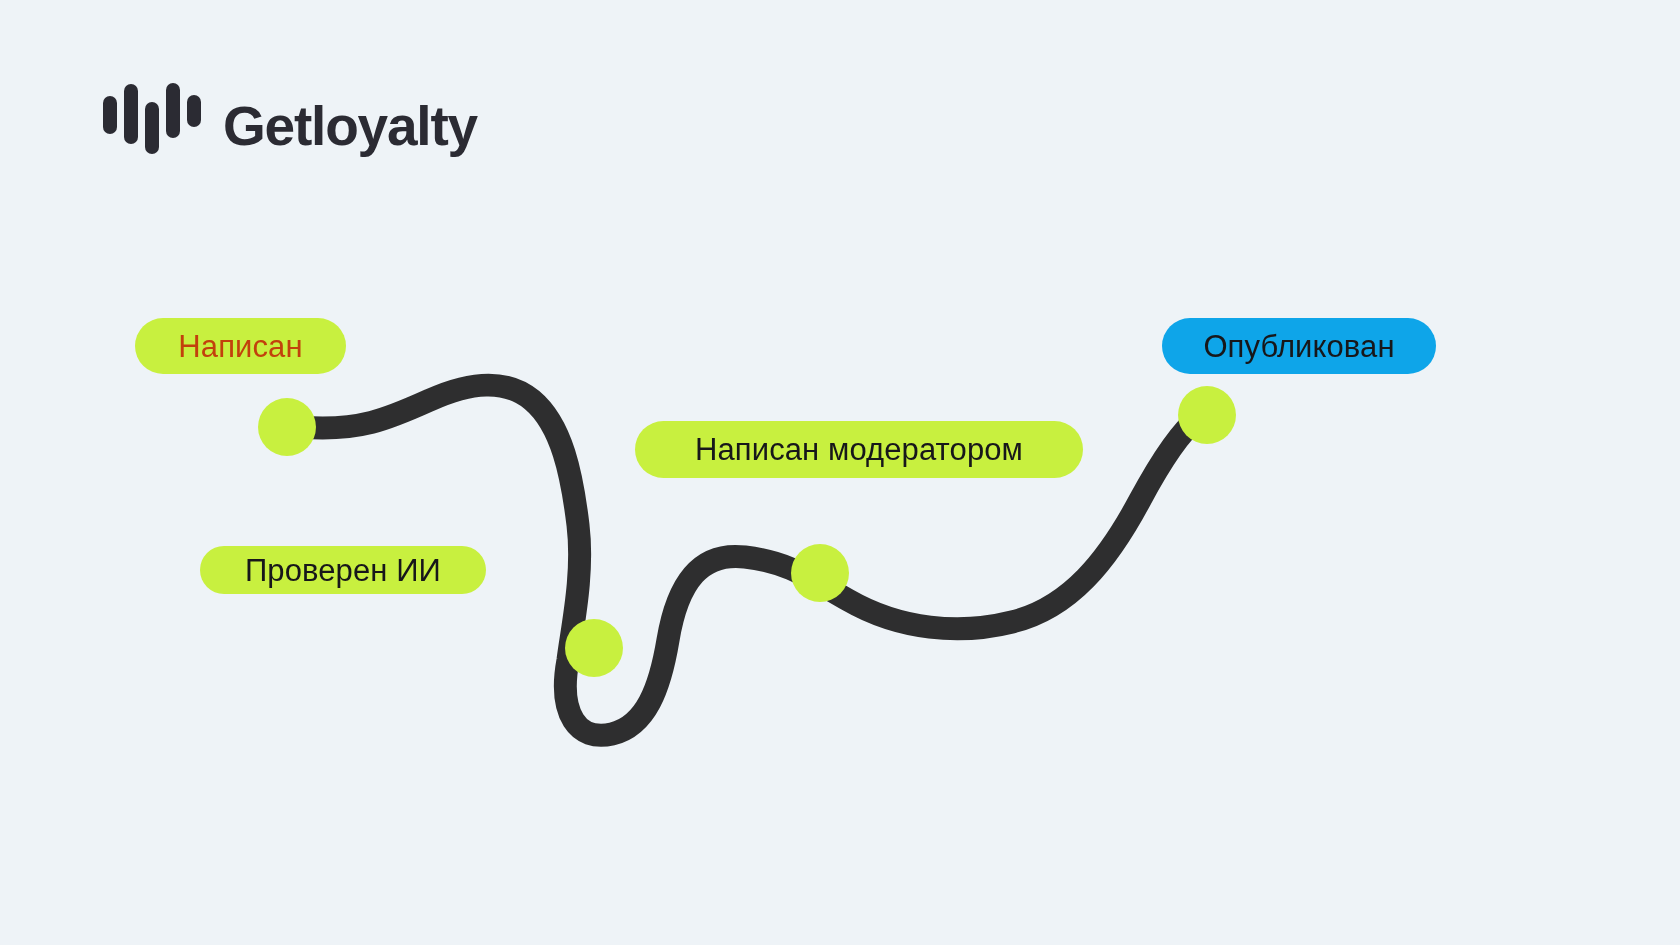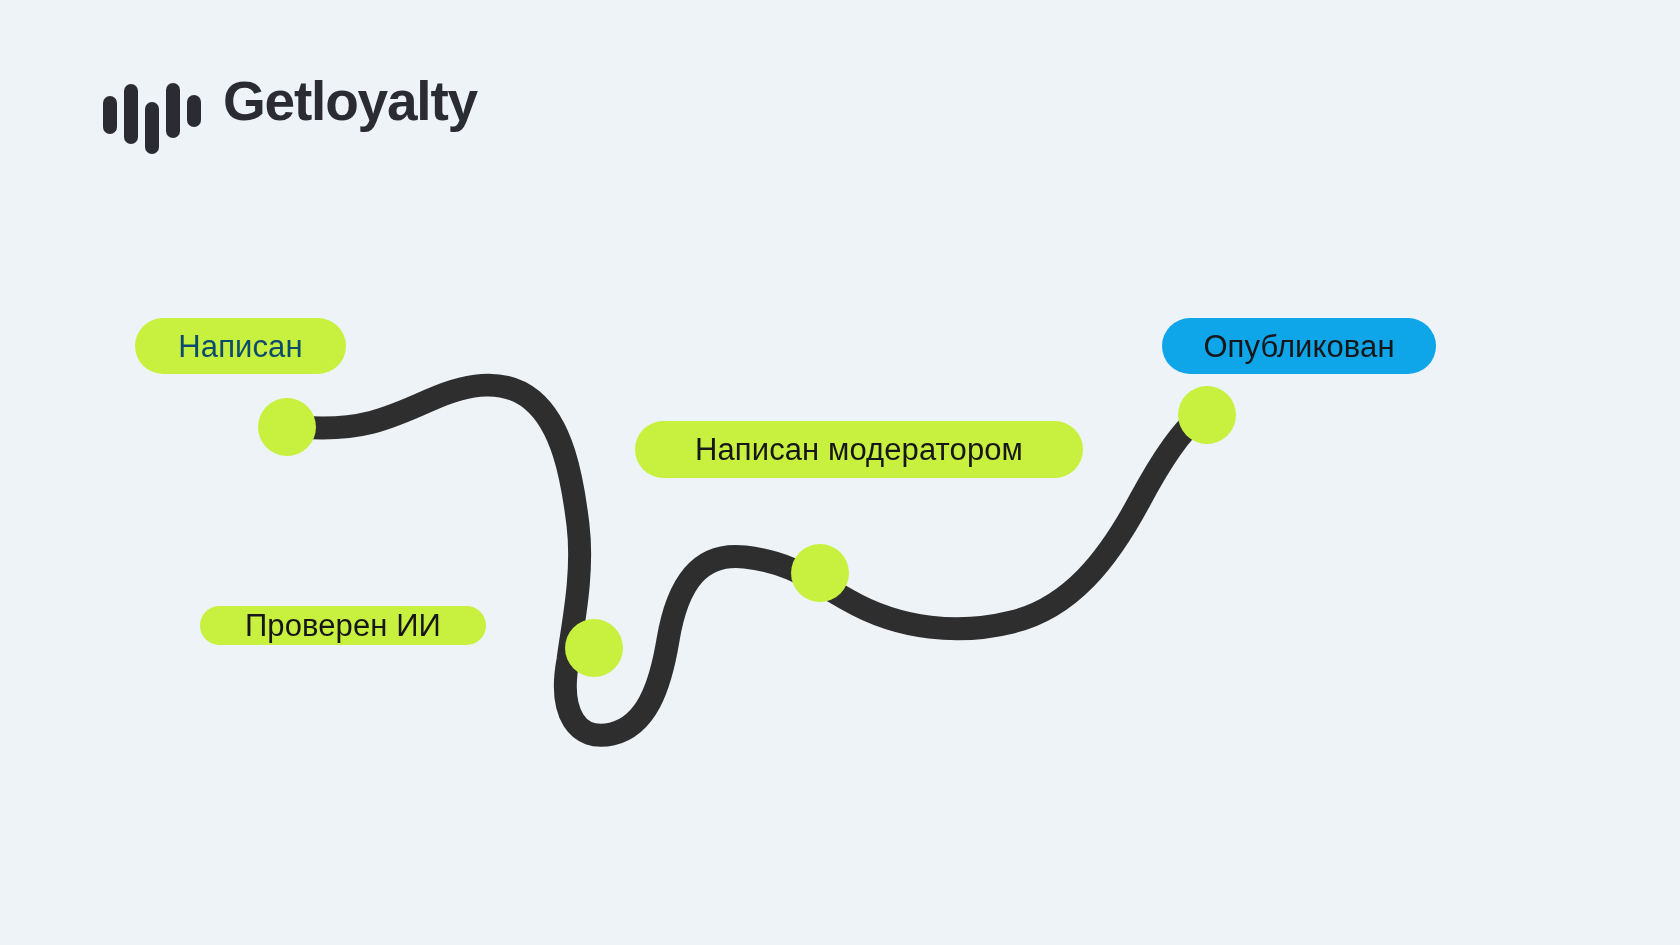--- a/index.html
+++ b/index.html
@@ -21,21 +21,21 @@
     height: 945px;
     background: #eef3f7;
   }
 
   
   .brand {
     position: absolute;
     left: 103px;
     top: 74px;
     display: flex;
-    align-items: flex-start;
+    align-items: flex-end;
     gap: 22px;
     height: 80px;
   }
   .logo-mark {
     display: block;
   }
   .brand-name {
     font-size: 55px;
     font-weight: 700;
     letter-spacing: -1.2px;
@@ -74,21 +74,21 @@
     border-radius: 999px;
     color: #17171a;
     font-size: 31px;
     font-weight: 400;
     letter-spacing: 0.1px;
     line-height: 1;
     white-space: nowrap;
     box-sizing: border-box;
   }
   .pill-written     { left: 135px;  top: 318px; width: 211px; height: 56px; }
-  .pill-ai          { left: 200px;  top: 606px; width: 286px; height: 39px; }
+  .pill-ai          { left: 200px;  top: 546px; width: 286px; height: 48px; }
   .pill-moderator   { left: 635px;  top: 421px; width: 448px; height: 57px; }
   .pill-published   { left: 1162px; top: 318px; width: 274px; height: 56px; }
 </style>
 </head>
 <body>
 
 <div id="stage" style="background: rgb(238, 243, 247);">
 
   <div class="brand">
     <span class="logo-icon-wrap">
@@ -104,21 +104,21 @@
   </div>
 
   <svg class="flow-canvas" viewBox="0 0 1680 945">
     <path id="flow-path" class="flow-path" d="M 300 427 C 360 432 390 418 430 400 C 470 382 505 378 532 400 C 562 425 572 475 578 525 C 584 575 572 628 568 660 C 558 714 578 742 612 734 C 646 726 660 688 668 640 C 678 580 702 552 745 557 C 790 562 812 580 848 600 C 900 630 960 635 1012 622 C 1070 608 1108 560 1140 500 C 1168 448 1185 428 1198 418" stroke="#2e2e2f" stroke-width="23"></path>
     <circle id="node-0" class="flow-node" cx="287" cy="427" r="29" fill="#c8f03f"></circle>
     <circle id="node-1" class="flow-node" cx="594" cy="648" r="29" fill="#c8f03f"></circle>
     <circle id="node-2" class="flow-node" cx="820" cy="573" r="29" fill="#c8f03f"></circle>
     <circle id="node-3" class="flow-node" cx="1207" cy="415" r="29" fill="#c8f03f"></circle>
   </svg>
 
-  <div class="pill pill-written" style="background: rgb(200, 240, 63); color: #0c4a6e;">Написан</div>
+  <div class="pill pill-written" style="background: rgb(200, 240, 63); color: #c2410c;">Написан</div>
 
   <div class="pill pill-ai" style="background: rgb(200, 240, 63); color: rgb(23, 23, 26);">Проверен ИИ</div>
 
   <div class="pill pill-moderator" style="background: rgb(200, 240, 63); color: rgb(23, 23, 26);">Написан модератором</div>
 
   <div class="pill pill-published" style="background: #0ea5e9; color: rgb(23, 23, 26);">Опубликован</div>
 
 </div>
 
 </body></html>

